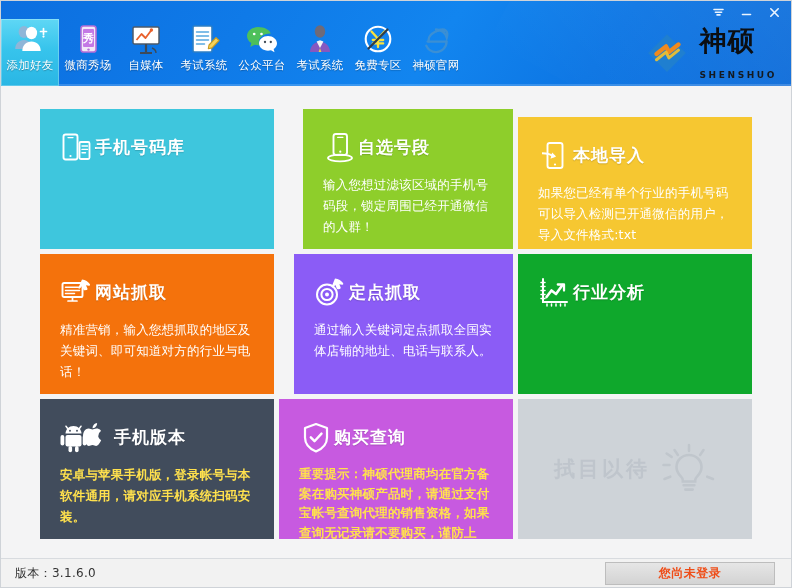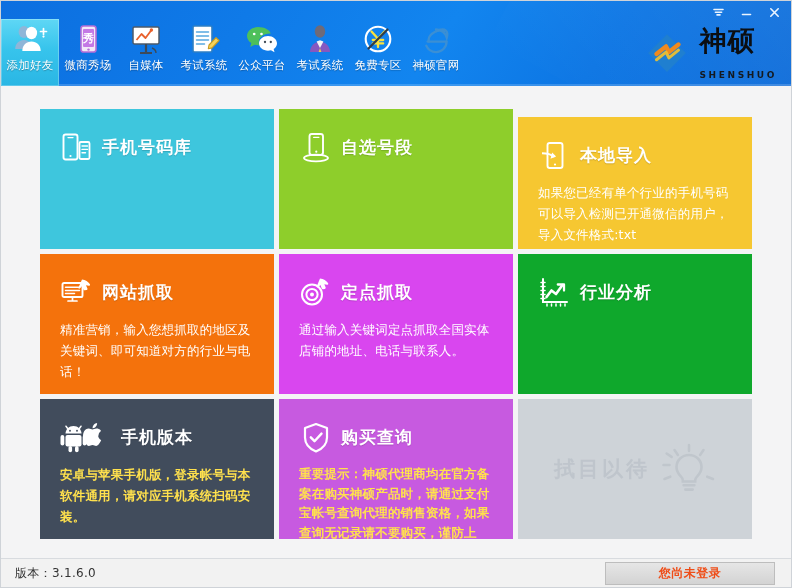--- a/index.html
+++ b/index.html
@@ -96,40 +96,40 @@
     width:714px;
     display:grid;
     grid-template-columns:repeat(3,234px);
     grid-template-rows:repeat(3,140px);
     gap:5px;
   }
   .card{
     position:relative;overflow:hidden;cursor:pointer;
     padding:22px 18px 0 20px;box-sizing:border-box;
   }
-  .card-head{display:flex;align-items:center;gap:9px;margin-bottom:11px;height:32px;}
+  .card-head{display:flex;align-items:center;gap:2px;margin-bottom:11px;height:32px;}
   .card-ico{width:33px;height:32px;display:flex;align-items:center;justify-content:center;flex:0 0 auto;}
   .card-ico svg{display:block;}
   .card-title{
     font-size:17px;font-weight:bold;color:#ffffff;letter-spacing:1px;
     text-shadow:0 1px 1px rgba(0,0,0,.16);
   }
   .card-desc{
     font-size:12.5px;line-height:21px;color:#ffffff;
     letter-spacing:.2px;
     max-width:198px;
   }
   .card-desc.gold{color:#ffe14d;font-weight:bold;}
 
   
   .c-cyan  {background:#3ec6dd;}
-  .c-green {background:#8ece2b;}
+  .c-green {background:#8ece2b;margin-left:24px;}
   .c-amber {background:#f6c731;margin-top:8px;}
   .c-orange{background:#f4720c;}
-  .c-blue  {background:#d946ef;}
+  .c-blue  {background:#8b5cf6;margin-left:15px;}
   .c-emerald{background:#0fa82c;}
   .c-slate {background:#414c5c;}
   .c-purple{background:#c75ae0;}
   .c-gray  {background:#ced3d8;}
 
   .card.soon{padding:0;}
   .soon-wrap{
     position:absolute;inset:0;display:flex;align-items:center;justify-content:center;gap:10px;
   }
   .soon-txt{
@@ -324,20 +324,21 @@
           <div class="card-ico">
             <svg width="32" height="31" viewBox="0 0 32 31">
               <rect x="9.5" y="2" width="13.5" height="21" rx="2.4" fill="none" stroke="#ffffff" stroke-width="1.9"></rect>
               <path d="M13.6 5.3h5.3" stroke="#ffffff" stroke-width="1.3" stroke-linecap="round"></path>
               <circle cx="16.3" cy="19.7" r="1.1" fill="#ffffff"></circle>
               <ellipse cx="16" cy="26" rx="12" ry="3.4" fill="none" stroke="#ffffff" stroke-width="1.8"></ellipse>
             </svg>
           </div>
           <div class="card-title">自选号段</div>
         </div>
+        <div class="card-desc">输入您想过滤该区域的手机号码段，锁定周围已经开通微信的人群！</div>
       </div>
 
       <div class="card c-amber">
         <div class="card-head">
           <div class="card-ico">
             <svg width="32" height="31" viewBox="0 0 32 31">
               <rect x="8.5" y="3" width="15" height="25" rx="2.3" fill="none" stroke="#ffffff" stroke-width="1.9"></rect>
               <circle cx="16" cy="24.5" r="1.1" fill="#ffffff"></circle>
               <path d="M3 13.2c5 0 9 1 12.6 3.6" fill="none" stroke="#ffffff" stroke-width="2"></path>
               <path d="M11.5 18.8l5.6-2.3-4-4.1z" fill="#ffffff"></path>

